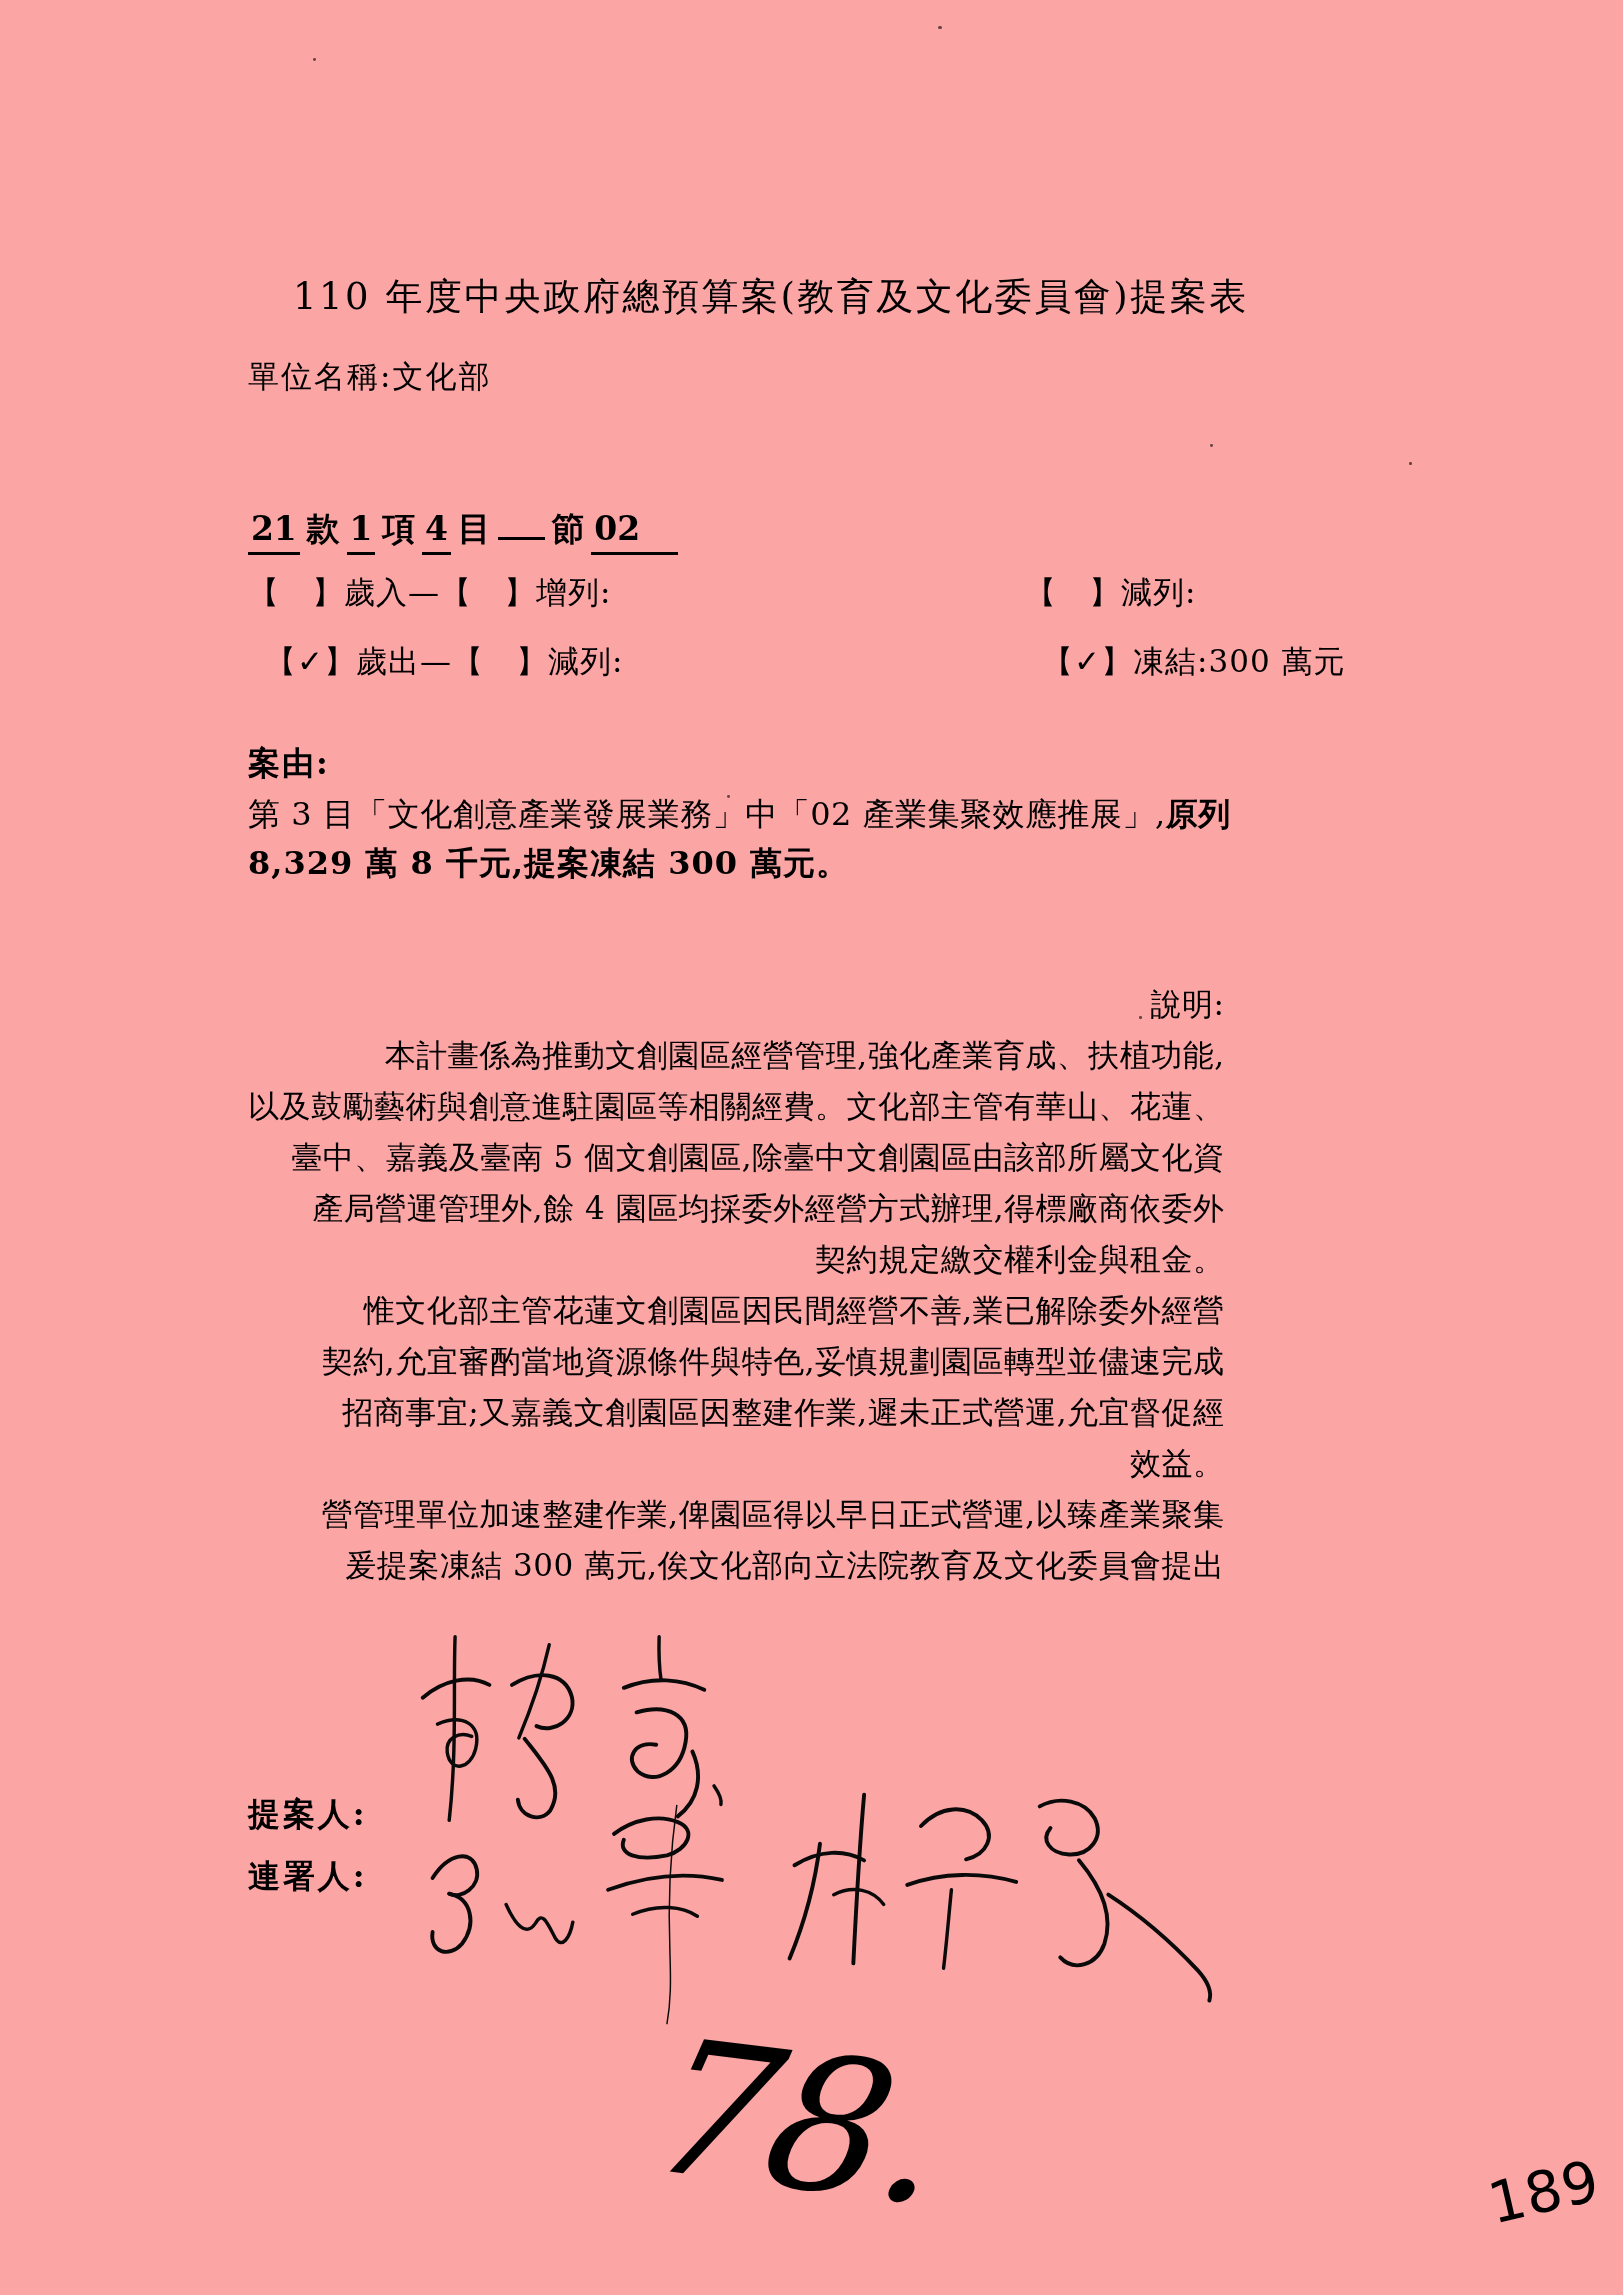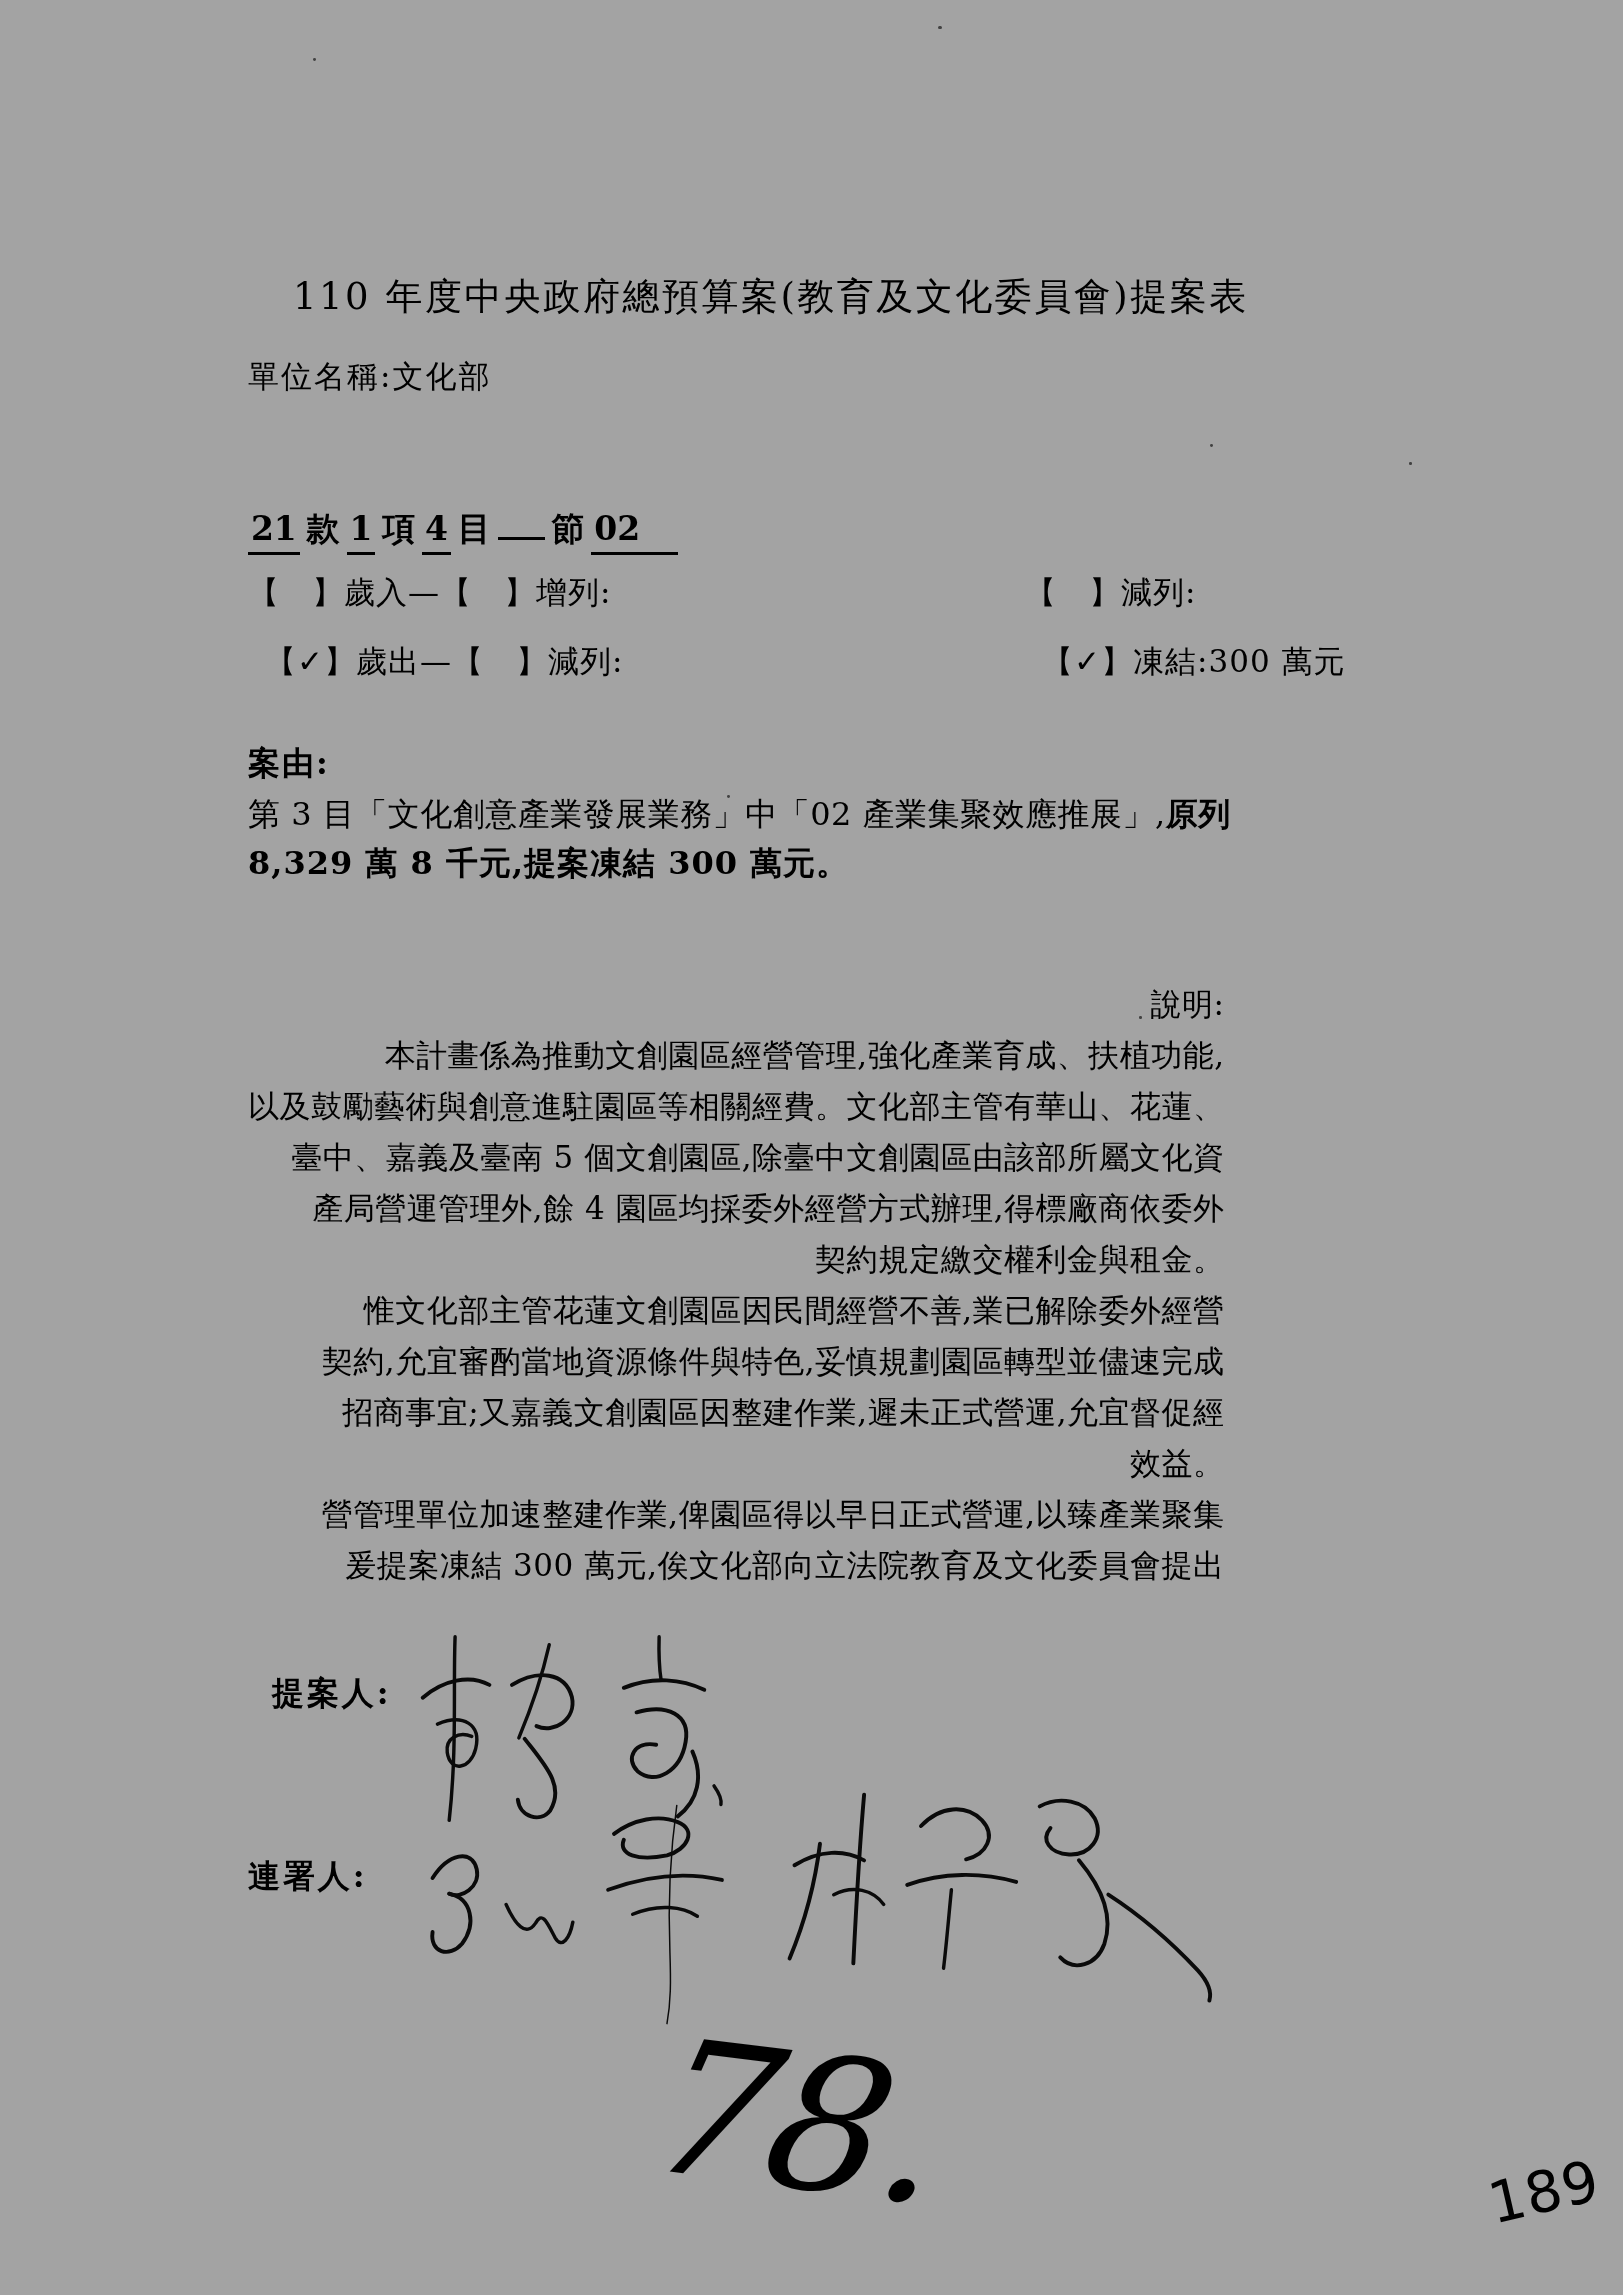--- a/index.html
+++ b/index.html
@@ -1,19 +1,19 @@
 <!DOCTYPE html>
 <html style="font-size:7.8px"><head>
 <meta charset="utf-8">
 <style>
   html,body{margin:0;padding:0;background:#e8e8e8;}
   .page{
     position:relative;
     width:1624px;height:2295px;
-    background:#a3a3a3;
+    background:#fca5a5;
     color:#000;
     font-family:"DejaVu Serif","Liberation Serif",serif;
     overflow:hidden;
   }
   .abs{position:absolute;left:248px;white-space:nowrap;}
   .title{left:293px;top:272px;font-size:37px;letter-spacing:2.5px;}
   .unit-line{top:356px;font-size:31px;letter-spacing:2px;}
   .budget-line{top:425px;font-size:33px;font-weight:700;letter-spacing:2px;}
   .clause-line{top:507px;font-size:33px;font-weight:700;}
   .clause-line span{margin-right:6.9px;}
@@ -25,21 +25,21 @@
   .row2{top:641px;margin-left:17px;}
   .right-col{position:absolute;left:777px;top:0;}
   .case-label{top:742px;font-size:32px;font-weight:700;letter-spacing:2px;}
   .case1{top:793px;font-size:32px;letter-spacing:0.5px;}
   .case2{top:842px;font-size:32px;font-weight:700;letter-spacing:1px;}
   .bold{font-weight:700;}
   .expl{top:979px;font-size:31px;line-height:51px;letter-spacing:0.5px;}
   .expl div{white-space:nowrap;text-align:right;}
   .indent{text-indent:64px;}
   .sig-label{font-size:32px;font-weight:700;letter-spacing:2.9px;}
-  .proposer-label{top:1672px;margin-left:24px;}
+  .proposer-label{top:1793px;}
   .cosigner-label{top:1855px;}
   .sig{position:absolute;}
   .sig path{fill:none;stroke:#0a0a0a;stroke-linecap:round;stroke-linejoin:round;}
   .num78{
     left:684px;top:1999px;
     font-size:186px;font-style:italic;font-weight:400;
     transform:rotate(7deg) skewX(-6deg);transform-origin:left top;
     letter-spacing:-4.9px;
   }
   .pg189{

